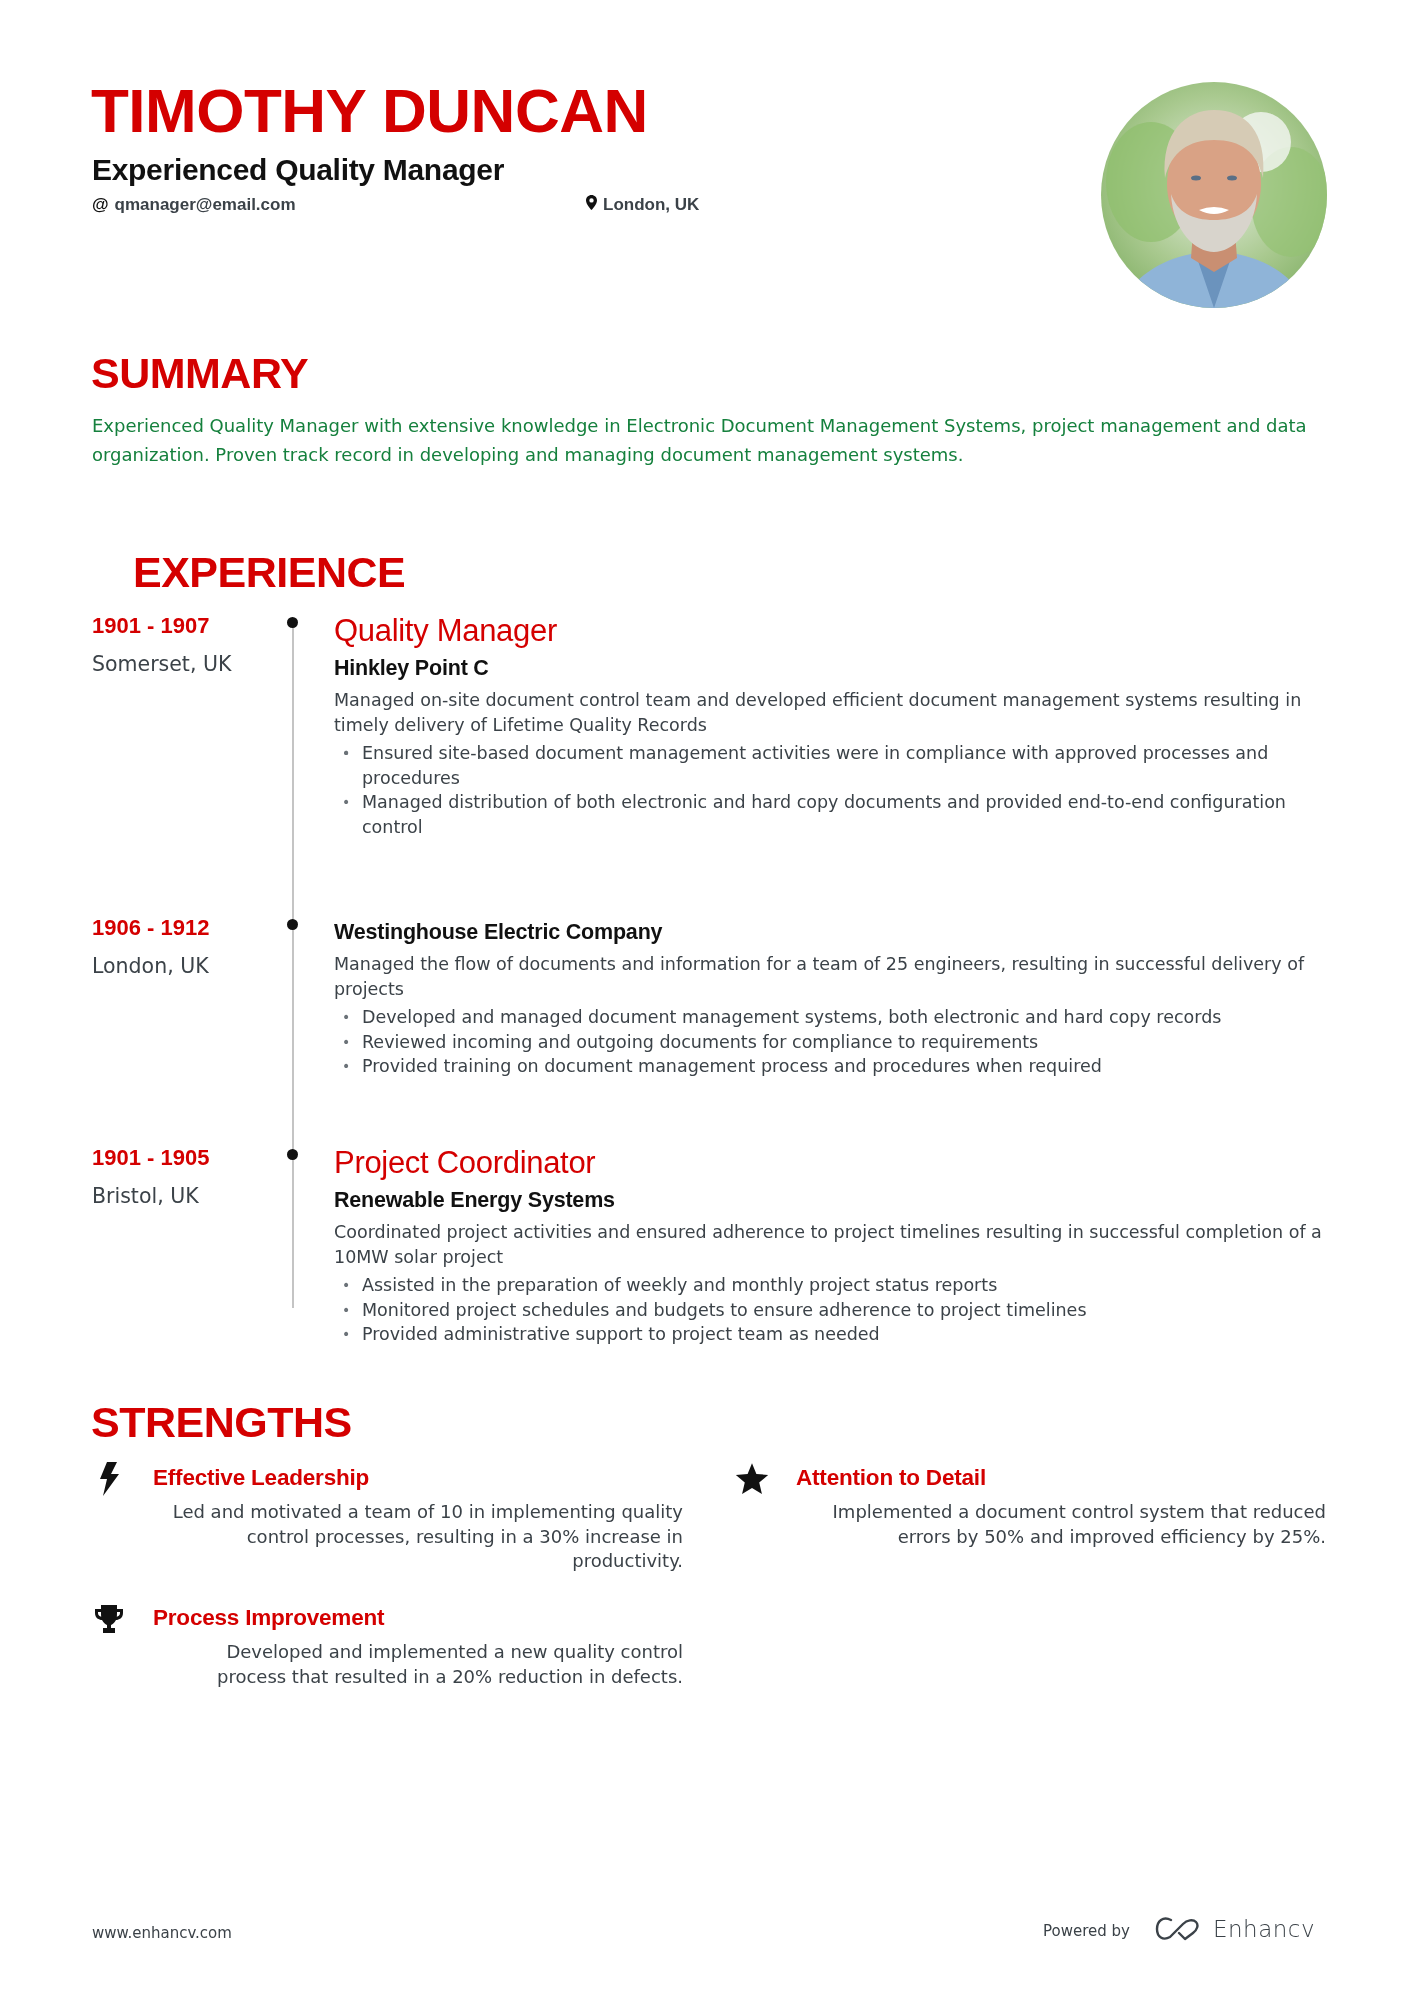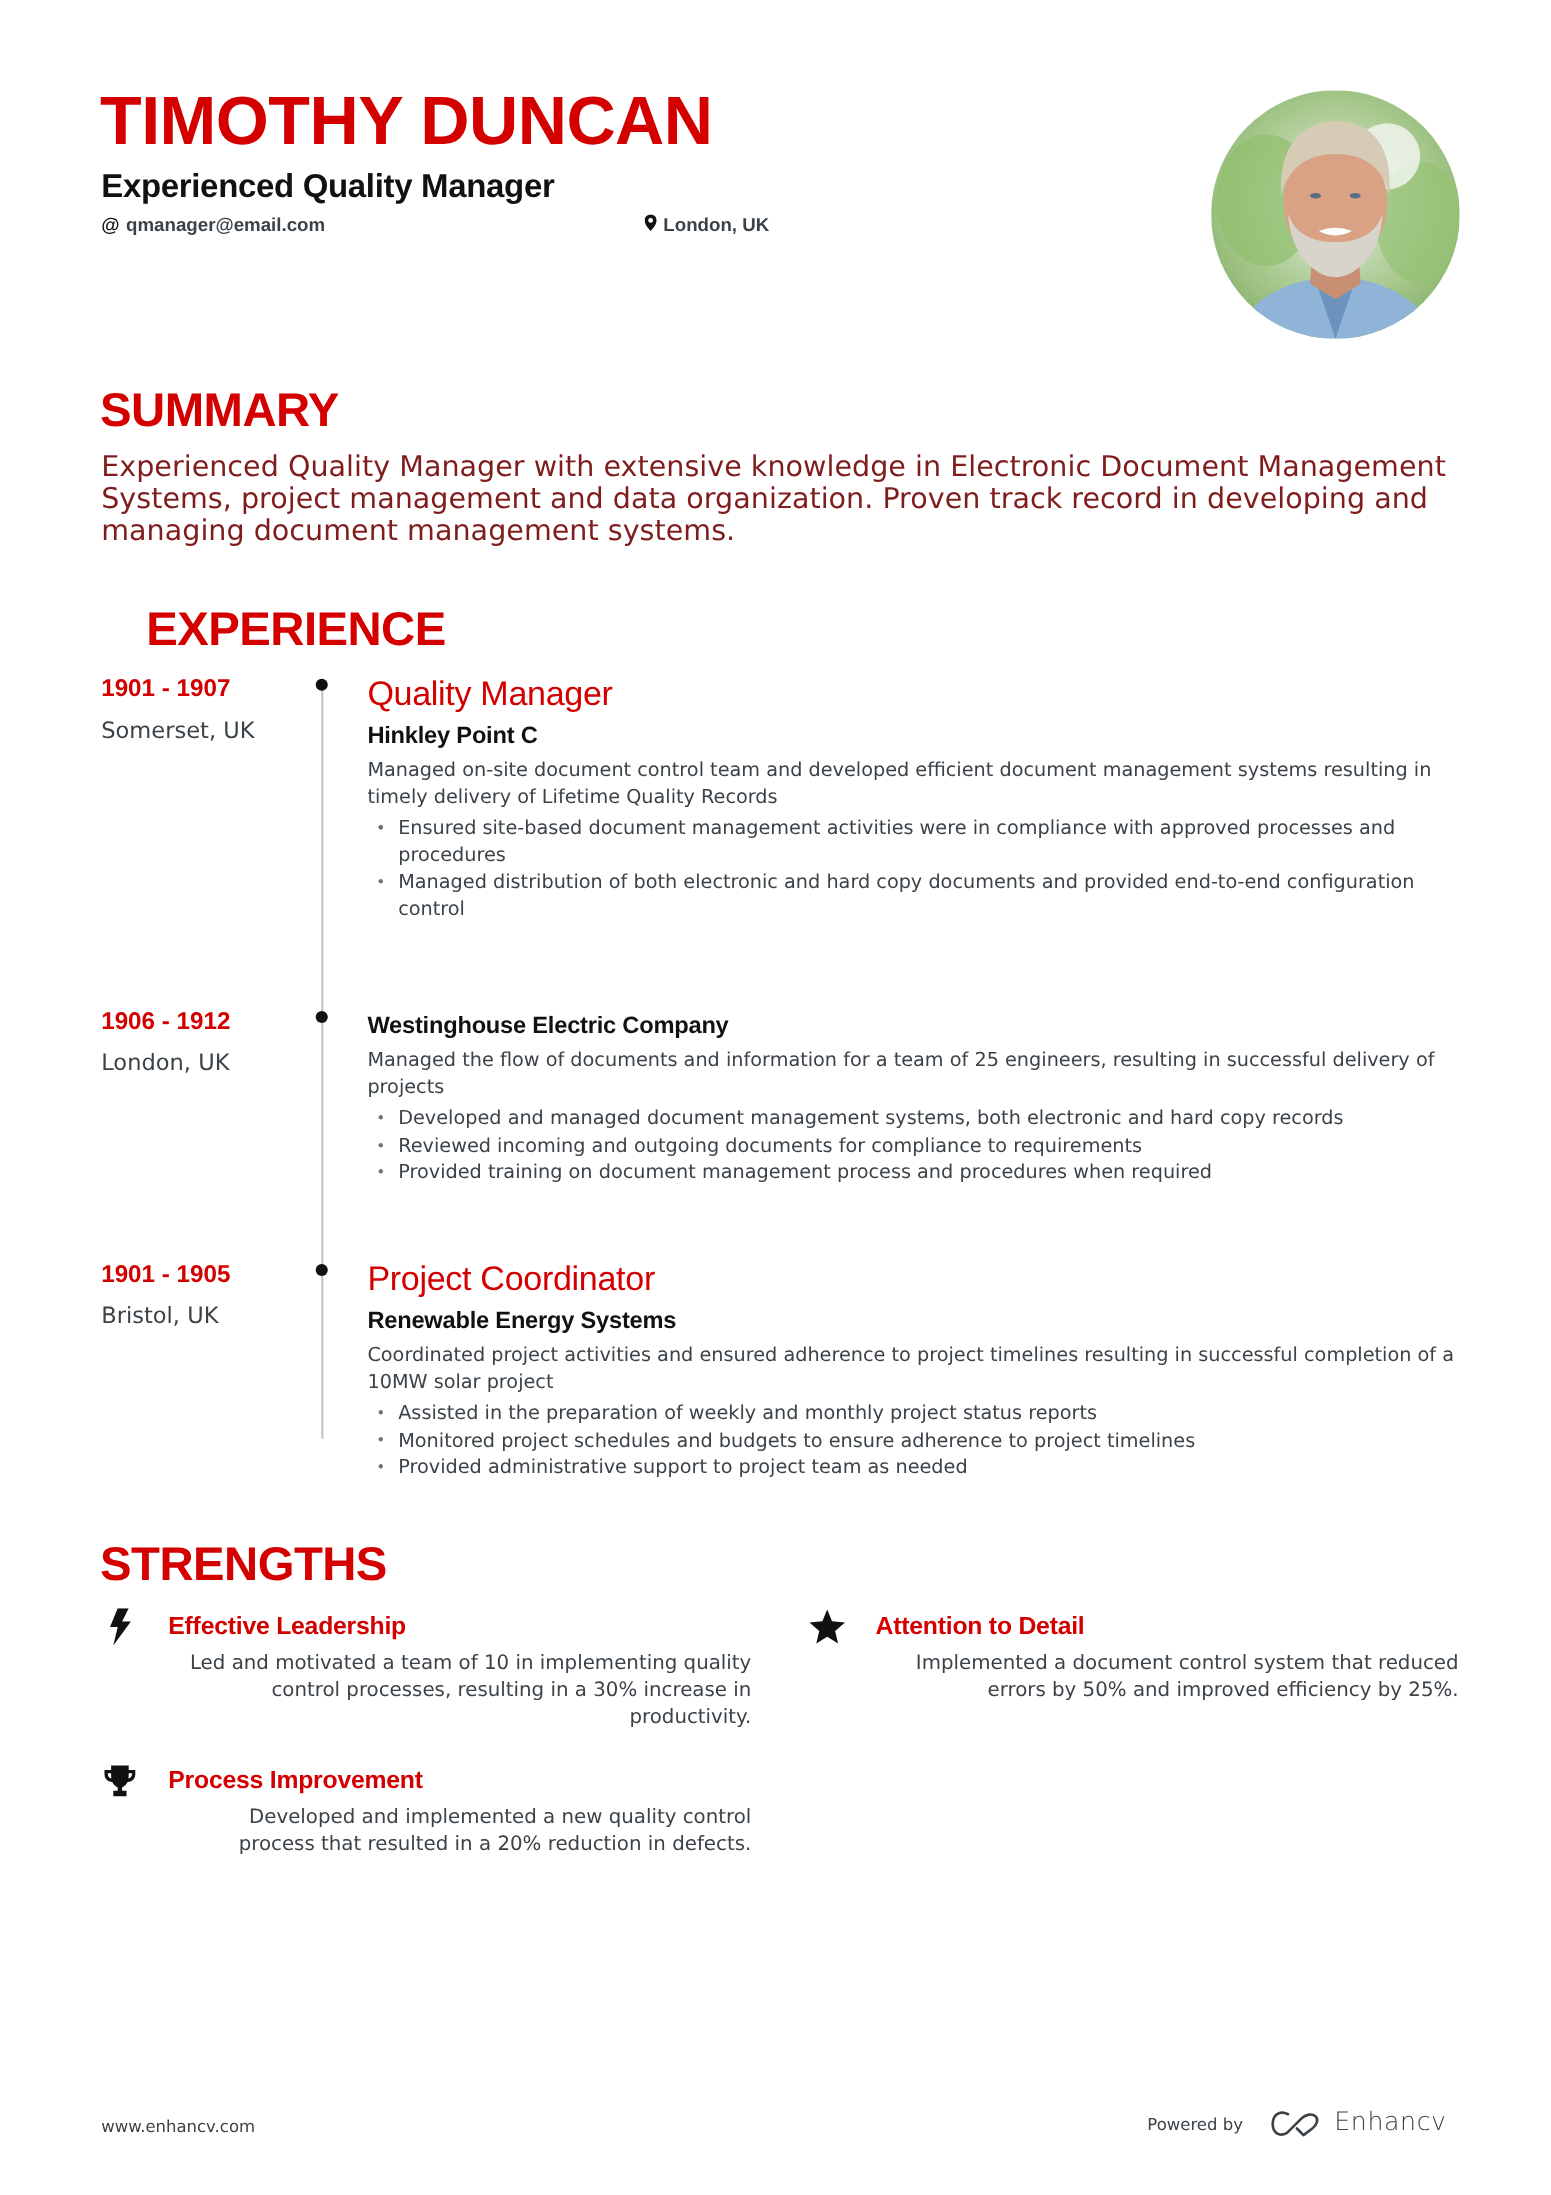--- a/index.html
+++ b/index.html
@@ -14,21 +14,21 @@
   .contact { position: absolute; top: 194px; font-size: 17px; font-weight: 700; color: #3b4248; line-height: 22px; display: flex; align-items: center; white-space: nowrap; }
   .contact .ico { display: inline-block; margin-right: 6px; color: #111; font-weight: 700; }
   .contact-email { left: 92px; }
   .contact-location { left: 586px; }
 
   .photo { position: absolute; left: 1101px; top: 82px; width: 226px; height: 226px; border-radius: 50%; overflow: hidden; }
 
   
   .section-title { position: absolute; left: 91px; font-weight: 700; font-size: 43px; color: #d40000; line-height: 50px; letter-spacing: -0.5px; white-space: nowrap; }
 
-  .summary-text { position: absolute; left: 92px; top: 411px; width: 1230px; font-family: "DejaVu Sans", sans-serif; font-size: 26px; line-height: 29px; color: #7f1d1d; }
+  .summary-text { position: absolute; left: 92px; top: 411px; width: 1230px; font-family: "DejaVu Sans", sans-serif; font-size: 18px; line-height: 29px; color: #15803d; }
 
   
   .timeline-line { position: absolute; left: 292px; top: 622px; width: 2px; height: 686px; background: #c4c4c4; }
   .exp { position: absolute; left: 0; width: 1410px; }
   .exp-date { position: absolute; left: 92px; top: 0; font-size: 22px; font-weight: 700; color: #d40000; line-height: 28px; white-space: nowrap; }
   .exp-loc { position: absolute; left: 92px; top: 38px; font-family: "DejaVu Sans", sans-serif; font-size: 20.5px; color: #3b4248; line-height: 28px; white-space: nowrap; }
   .exp-dot { position: absolute; left: 287px; top: 5px; width: 11px; height: 11px; border-radius: 50%; background: #111; }
   .exp-body { position: absolute; left: 334px; top: 0; width: 1000px; }
   .exp-title { font-size: 31px; color: #d40000; line-height: 38px; white-space: nowrap; letter-spacing: -0.3px; }
   .exp-company { font-size: 21.5px; font-weight: 700; color: #111; line-height: 28px; margin-top: 4px; white-space: nowrap; letter-spacing: -0.2px; }
@@ -39,21 +39,21 @@
 
   
   .strength { position: absolute; width: 560px; }
   .strength-icon { position: absolute; left: 0; top: 0; width: 34px; height: 34px; display: flex; align-items: center; justify-content: center; }
   .strength-title { position: absolute; left: 61px; top: 2px; font-size: 22.5px; font-weight: 700; color: #d40000; line-height: 28px; white-space: nowrap; letter-spacing: -0.2px; }
   .strength-desc { position: absolute; left: 61px; top: 38px; width: 530px; font-family: "DejaVu Sans", sans-serif; font-size: 18px; line-height: 24.5px; color: #3b4248; text-align: right; }
 
   
   .footer-url { position: absolute; left: 92px; top: 1923px; font-family: "DejaVu Sans", sans-serif; font-size: 15px; color: #3b4248; line-height: 20px; }
   .footer-powered { position: absolute; left: 1043px; top: 1921px; font-family: "DejaVu Sans", sans-serif; font-size: 15px; color: #3b4248; line-height: 20px; white-space: nowrap; }
-  .footer-logo { position: absolute; left: 1155px; top: 1914px; display: flex; align-items: flex-end; }
+  .footer-logo { position: absolute; left: 1155px; top: 1914px; display: flex; align-items: center; }
   .footer-logo-text { font-family: "DejaVu Sans", sans-serif; font-size: 23px; color: #3b4248; margin-left: 12px; letter-spacing: 0.5px; font-weight: 300; line-height: 30px; }
 </style>
 </head>
 <body>
 
 <div class="page">
 
   <div class="name">TIMOTHY DUNCAN</div>
   <div class="subtitle">Experienced Quality Manager</div>
 

